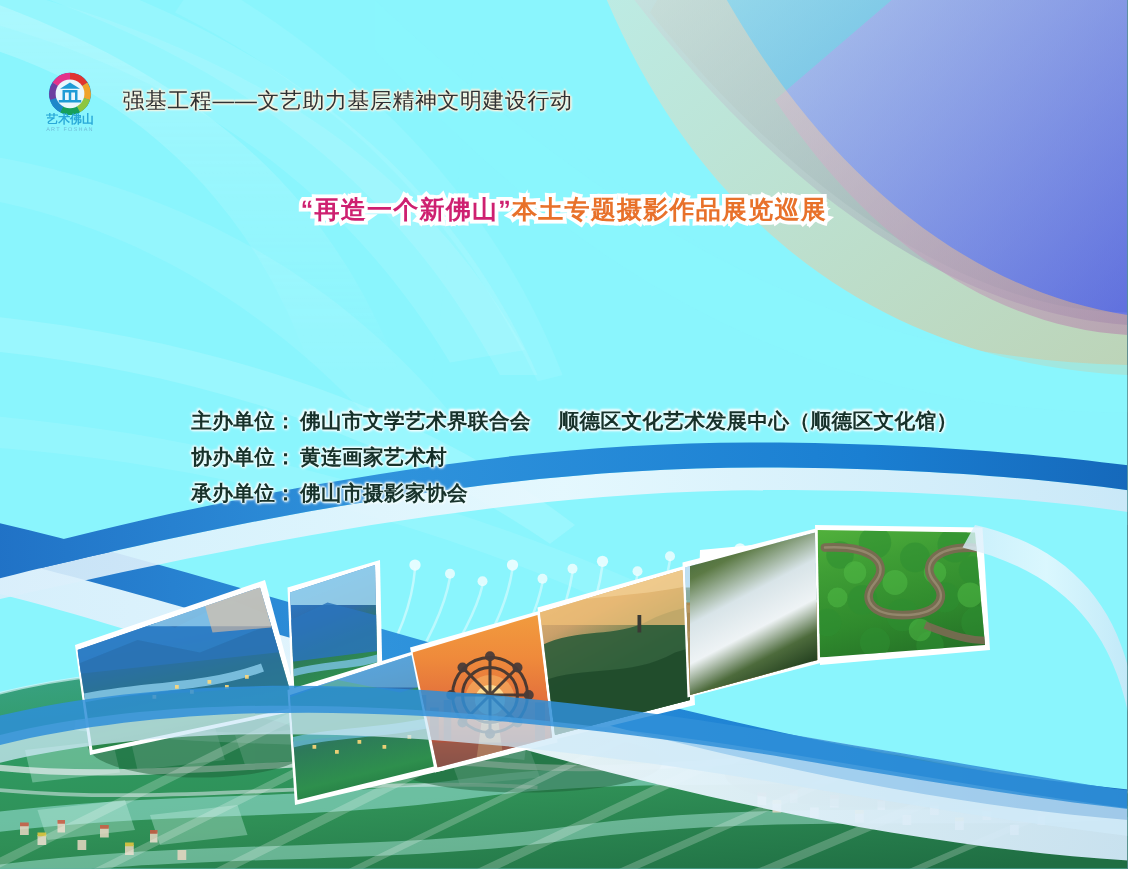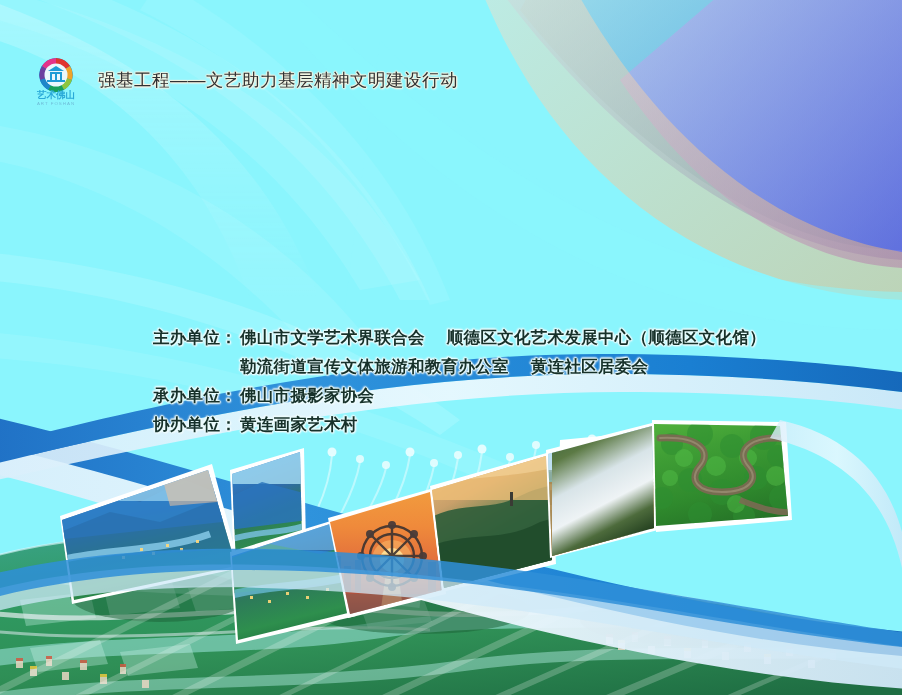--- a/index.html
+++ b/index.html
@@ -600,35 +600,34 @@
           <rect x="29" y="22" width="3" height="6" fill="#eaf7fd"></rect>
           <rect x="19" y="28" width="18" height="2" fill="#1e9bd6"></rect>
         </g>
         <text x="28" y="46" text-anchor="middle" font-family="'Liberation Sans',sans-serif" font-size="9.5" font-weight="bold" fill="#2aa9d8">艺术佛山</text>
         <text x="28" y="53" text-anchor="middle" font-family="'Liberation Sans',sans-serif" font-size="4.4" letter-spacing="1" fill="#6fbcd8">ART FOSHAN</text>
       </svg>
     </div>
     <div id="header-title">强基工程——文艺助力基层精神文明建设行动</div>
   </div>
 
+  <div id="title" style="font-size: 20px;">
+    <span class="seg t-pink">“再造一个新佛山”</span><span class="seg t-orange">本土专题摄影作品展览巡展</span>
+  </div>
 
   <div id="orgs">
     <div id="orgs-inner">
         <div class="org-row">
           <span class="lbl">主办单位：</span>
           <span class="val"><span>佛山市文学艺术界联合会</span><span class="gap-sp"></span><span>顺德区文化艺术发展中心（顺德区文化馆）</span></span>
         </div>
         <div class="org-row">
-          <span class="lbl"></span>
-          <span class="val"><span>勒流街道宣传文体旅游和教育办公室</span><span class="gap-sp"></span><span>黄连社区居委会</span></span>
+          <span class="lbl">协办单位：</span>
+          <span class="val"><span>黄连画家艺术村</span></span>
         </div>
         <div class="org-row">
           <span class="lbl">承办单位：</span>
           <span class="val"><span>佛山市摄影家协会</span></span>
         </div>
-        <div class="org-row">
-          <span class="lbl">协办单位：</span>
-          <span class="val"><span>黄连画家艺术村</span></span>
-        </div>
       </div>
   </div>
 
 </div>
 
 </body></html>

